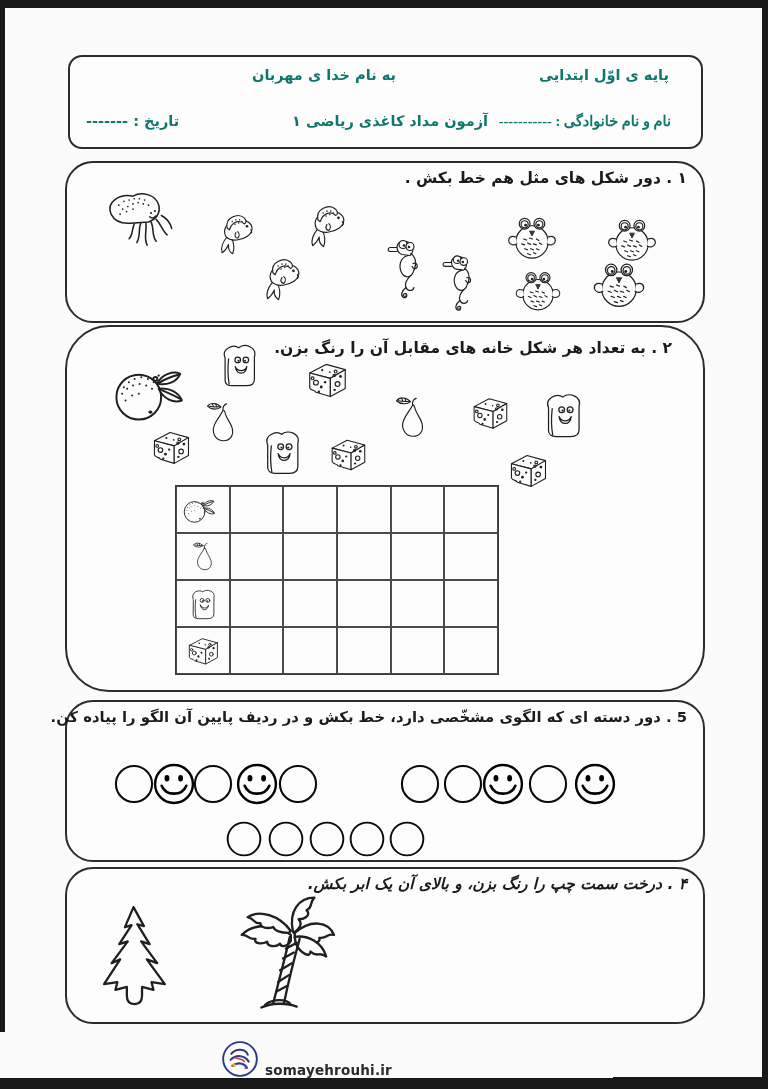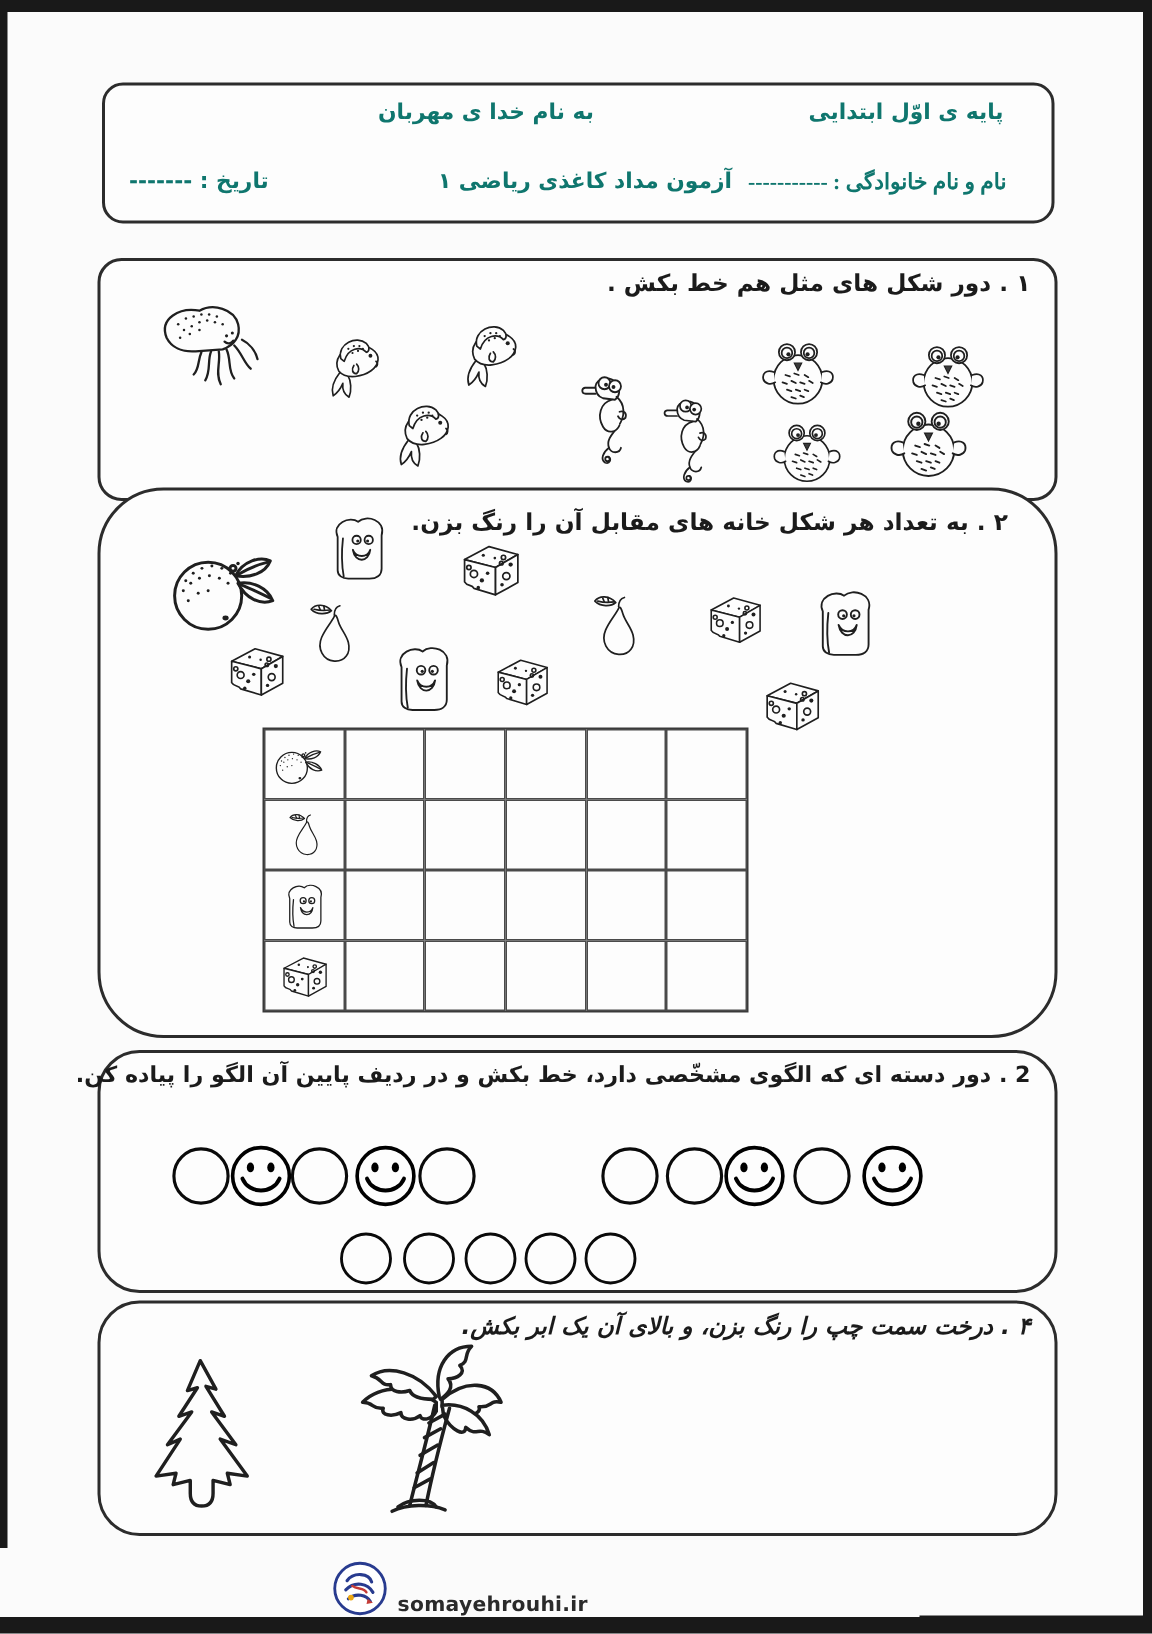--- a/index.html
+++ b/index.html
@@ -256,21 +256,21 @@
 <div class="paper">
 
   <div class="box" style="left:63px;top:47px;width:631px;height:90px;border-radius:14px;">
     <span class="hdr-txt" style="right:32px;top:10px;">پایه ی اوّل ابتدایی</span>
     <span class="hdr-txt" style="left:182px;top:10px;">به نام خدا ی مهربان</span>
     <span class="hdr-txt" style="right:30px;top:56px;font-family:Liberation Serif, serif;">نام و نام خانوادگی : -----------</span>
     <span class="hdr-txt" style="left:222px;top:56px;">آزمون مداد کاغذی ریاضی ۱</span>
     <span class="hdr-txt" style="left:16px;top:56px;">تاریخ : -------</span>
   </div>
 
-  <div class="box" style="left:60px;top:164px;width:636px;height:158px;border-radius:16px;">
+  <div class="box" style="left:60px;top:153px;width:636px;height:158px;border-radius:28px;">
     <div class="q-title" style="right:16px;top:6px;">۱ . دور شکل های مثل هم خط بکش .</div>
 
     <svg class="doodle" style="left:35px;top:28px;width:80px;height:58px;">
         <use href="#sym-squid"></use>
       </svg>
     <svg class="doodle" style="left:145px;top:41px;width:46px;height:60px;">
         <use href="#sym-fish"></use>
       </svg>
     <svg class="doodle" style="left:235px;top:35px;width:48px;height:56px;">
         <use href="#sym-fish"></use>
@@ -376,21 +376,21 @@
       </div>
       <div class="cell"></div>
       <div class="cell"></div>
       <div class="cell"></div>
       <div class="cell"></div>
       <div class="cell"></div>
     </div>
   </div>
 
   <div class="box" style="left:60px;top:692px;width:636px;height:158px;border-radius:28px;">
-    <div class="q-title" style="right:16px;top:6px;font-size:14.8px;">2 . دور دسته ای که الگوی مشخّصی دارد، خط بکش و در ردیف پایین آن الگو را پیاده کن.</div>
+    <div class="q-title" style="right:16px;top:6px;font-size:14.8px;">5 . دور دسته ای که الگوی مشخّصی دارد، خط بکش و در ردیف پایین آن الگو را پیاده کن.</div>
 
     <svg class="doodle" style="left:46px;top:61px;width:42px;height:42px;">
         <use href="#sym-circle"></use>
       </svg>
     <svg class="doodle blurry" style="left:85px;top:60px;width:44px;height:44px;">
         <use href="#sym-smiley"></use>
       </svg>
     <svg class="doodle" style="left:125px;top:61px;width:42px;height:42px;">
         <use href="#sym-circle"></use>
       </svg>

